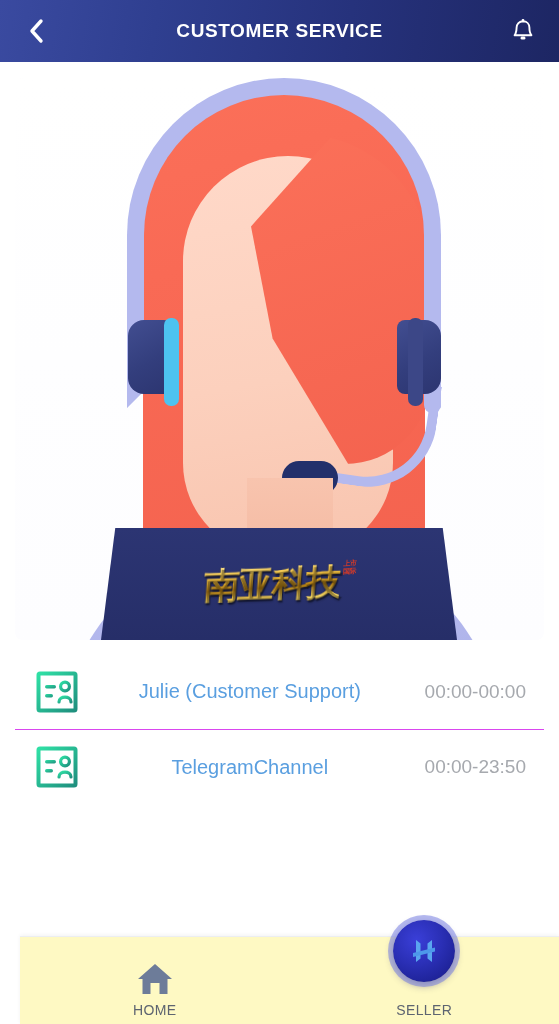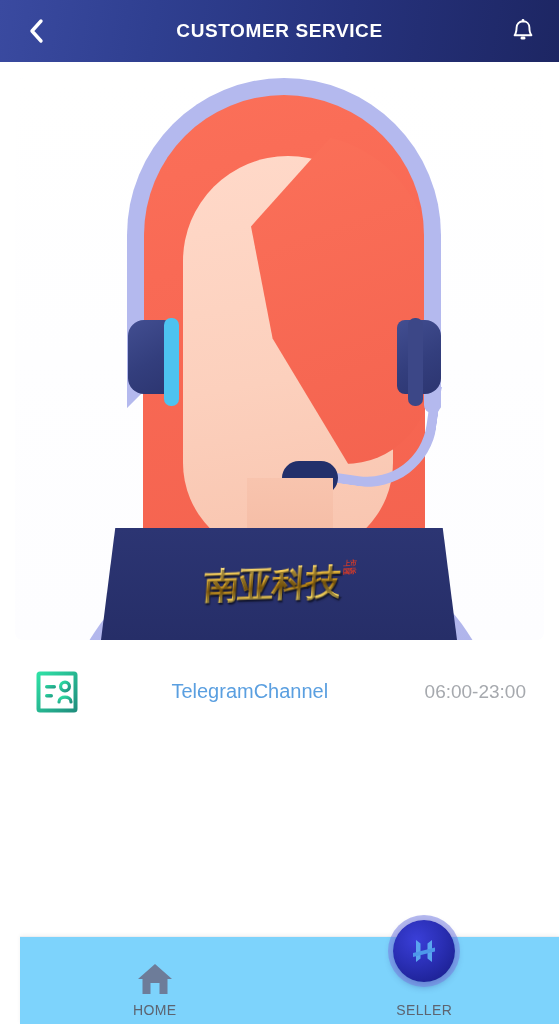--- a/index.html
+++ b/index.html
@@ -223,40 +223,40 @@
   .list {
     margin-top: 14px;
     background: #ffffff;
   }
   .row {
     display: flex; align-items: center;
     height: 75px;
     padding: 0 18px 0 20px;
     cursor: pointer;
   }
-  .row + .row { border-top: 4px solid #d946ef; align-items: center; }
+  .row + .row { border-top: 1px solid #d946ef; align-items: center; }
   .row-icon { flex: 0 0 46px; height: 46px; display: flex; align-items: center; }
   .row-name {
     flex: 1 1 auto;
     text-align: center;
     color: #5a9fe0;
     font-size: 20px;
     padding-right: 6px;
   }
   .row-time {
     flex: 0 0 auto;
     color: #a6a9ae;
     font-size: 19px;
   }
 
   
   .tabbar {
     position: absolute; left: 0; right: 0; bottom: 0;
     height: 88px;
-    background: #7dd3fc;
+    background: #fef9c3;
     border-top: 1px solid #eceef1;
     display: flex; align-items: flex-end;
     box-shadow: 0 -1px 4px rgba(0,0,0,0.05);
     margin-left: 20px;
   }
   .tab {
     flex: 1 1 0;
     height: 88px;
     display: flex; flex-direction: column;
     align-items: center; justify-content: flex-end;
@@ -335,39 +335,58 @@
               <span>上市</span><br>
               <span>国际</span>
             </span>
           </div>
         </div>
       </div>
     </div>
 
     <div class="list">
 
+      <div class="row">
+        <div class="row-icon">
+          <svg width="44" height="44" viewBox="0 0 44 44">
+            <defs>
+              <linearGradient id="cg1" x1="0" y1="0" x2="1" y2="1">
+                <stop offset="0%" stop-color="#2fe0a5"></stop>
+                <stop offset="100%" stop-color="#1f8f7e"></stop>
+              </linearGradient>
+            </defs>
+            <rect x="3.5" y="3.5" width="37" height="37" rx="1.5" fill="none" stroke="url(#cg1)" stroke-width="4"></rect>
+            <rect x="10" y="15" width="11" height="3.4" rx="1.7" fill="url(#cg1)"></rect>
+            <rect x="10" y="24" width="8" height="3.4" rx="1.7" fill="url(#cg1)"></rect>
+            <circle cx="30" cy="16.5" r="4.4" fill="none" stroke="url(#cg1)" stroke-width="3.2"></circle>
+            <path d="M24 32 C24 25.6 36 25.6 36 32" fill="none" stroke="url(#cg1)" stroke-width="3.2" stroke-linecap="round"></path>
+          </svg>
+        </div>
+        <div class="row-name">Julie (Customer Support)</div>
+        <div class="row-time">00:00-00:00</div>
+      </div>
 
       <div class="row">
         <div class="row-icon">
           <svg width="44" height="44" viewBox="0 0 44 44">
             <defs>
               <linearGradient id="cg2" x1="0" y1="0" x2="1" y2="1">
                 <stop offset="0%" stop-color="#2fe0a5"></stop>
                 <stop offset="100%" stop-color="#1f8f7e"></stop>
               </linearGradient>
             </defs>
             <rect x="3.5" y="3.5" width="37" height="37" rx="1.5" fill="none" stroke="url(#cg2)" stroke-width="4"></rect>
             <rect x="10" y="15" width="11" height="3.4" rx="1.7" fill="url(#cg2)"></rect>
             <rect x="10" y="24" width="8" height="3.4" rx="1.7" fill="url(#cg2)"></rect>
             <circle cx="30" cy="16.5" r="4.4" fill="none" stroke="url(#cg2)" stroke-width="3.2"></circle>
             <path d="M24 32 C24 25.6 36 25.6 36 32" fill="none" stroke="url(#cg2)" stroke-width="3.2" stroke-linecap="round"></path>
           </svg>
         </div>
         <div class="row-name">TelegramChannel</div>
-        <div class="row-time">06:00-23:00</div>
+        <div class="row-time">00:00-23:50</div>
       </div>
 
     </div>
   </div>
 
   <div class="tabbar">
 
     <div class="tab">
       <div class="tab-ico">
         <svg width="40" height="36" viewBox="0 0 40 36">

